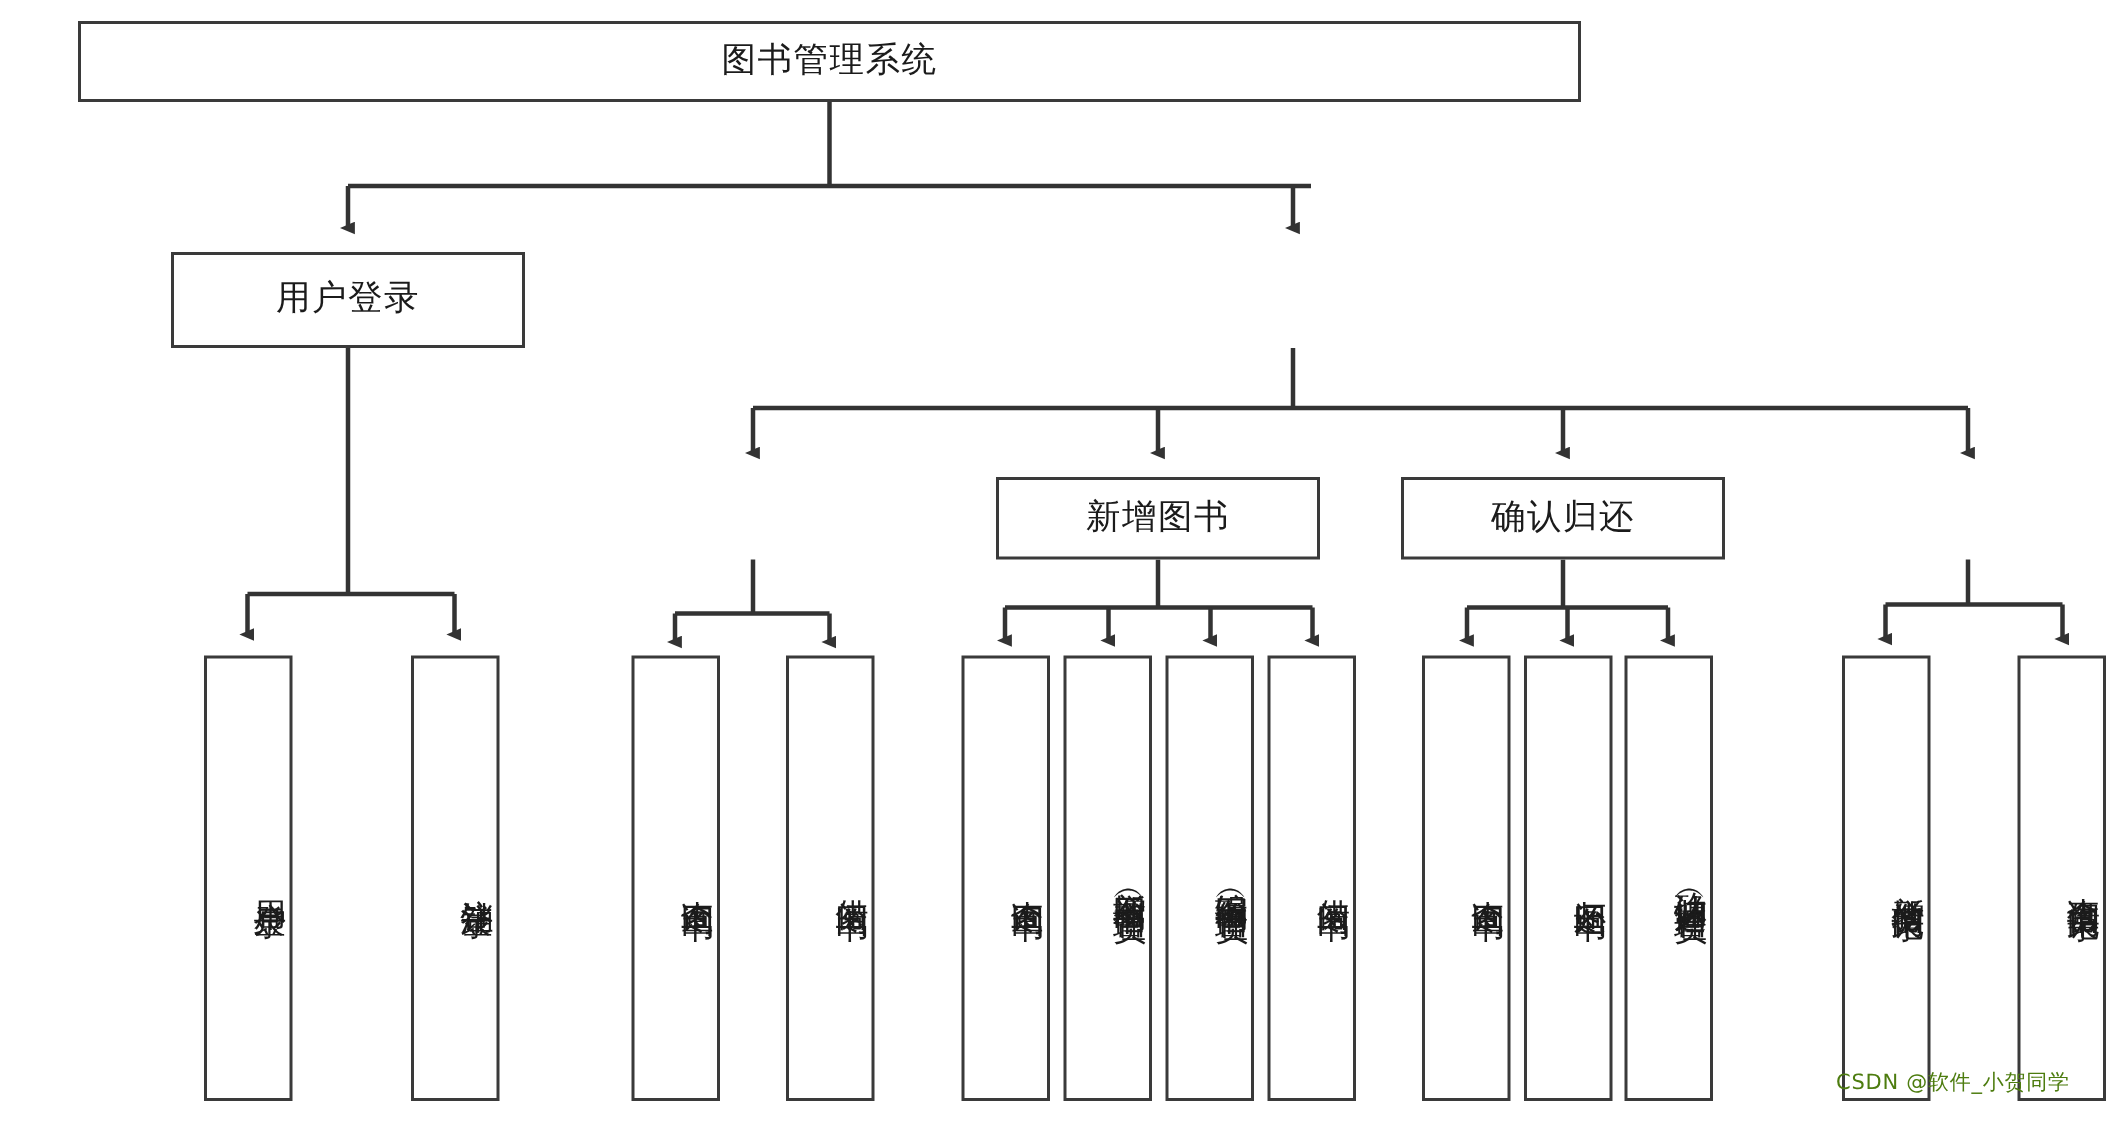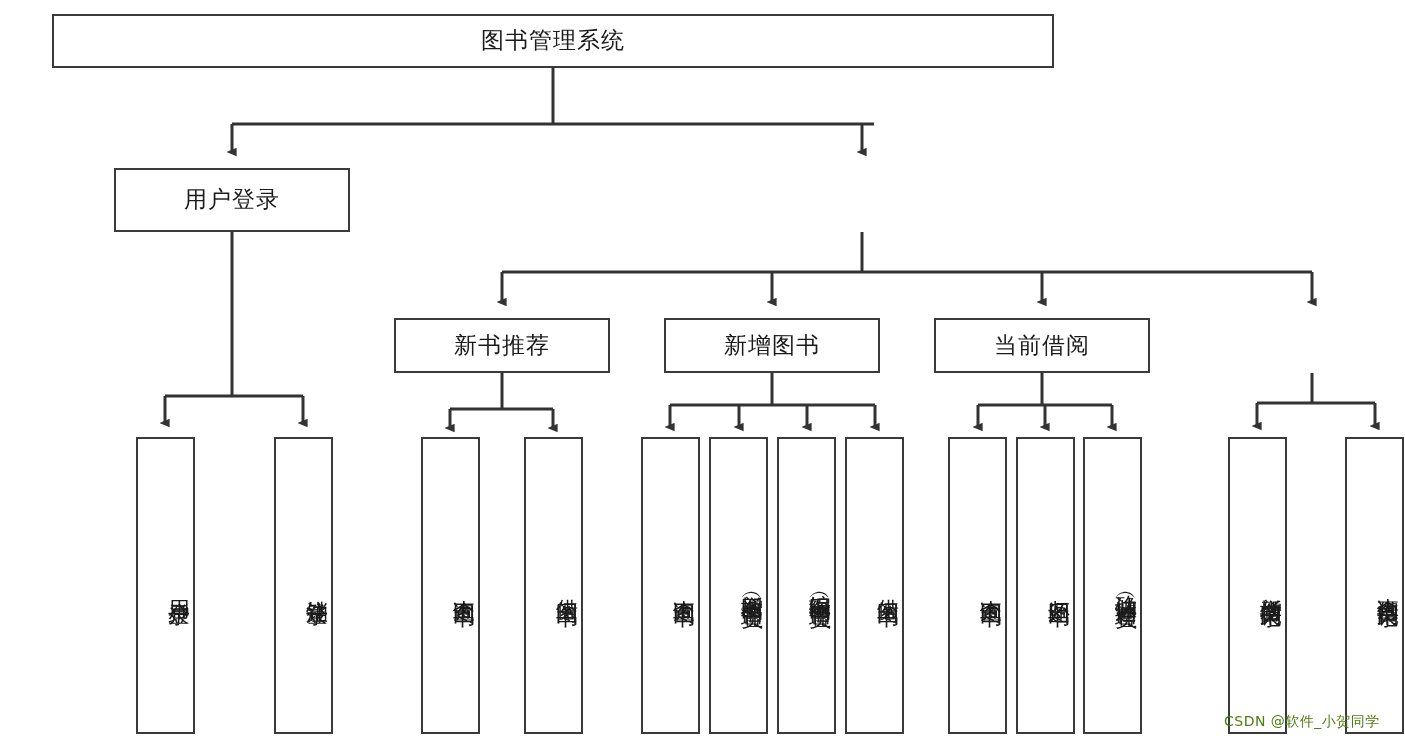--- a/index.html
+++ b/index.html
@@ -122,28 +122,25 @@
   </svg>
 
   <div class="node horiz" style="left:20px; top:14px; width:1002px; height:54px;">
     <span>图书管理系统</span>
   </div>
 
   <div class="node horiz" style="left:82px; top:168px; width:236px; height:64px;">
     <span>用户登录</span>
   </div>
 
-  <div class="node horiz" style="left:362px; top:318px; width:216px; height:55px;">
-    <span>新书推荐</span>
-  </div>
   <div class="node horiz" style="left:632px; top:318px; width:216px; height:55px;">
     <span>新增图书</span>
   </div>
   <div class="node horiz" style="left:902px; top:318px; width:216px; height:55px;">
-    <span>当前借阅</span>
+    <span>确认归还</span>
   </div>
 
   <div class="node vert" style="left:104px; top:437px; width:59px; height:297px;">
     <span class="vlabel">用户登录</span>
   </div>
   <div class="node vert" style="left:242px; top:437px; width:59px; height:297px;">
     <span class="vlabel">注销登录</span>
   </div>
 
   <div class="node vert" style="left:389px; top:437px; width:59px; height:297px;">

